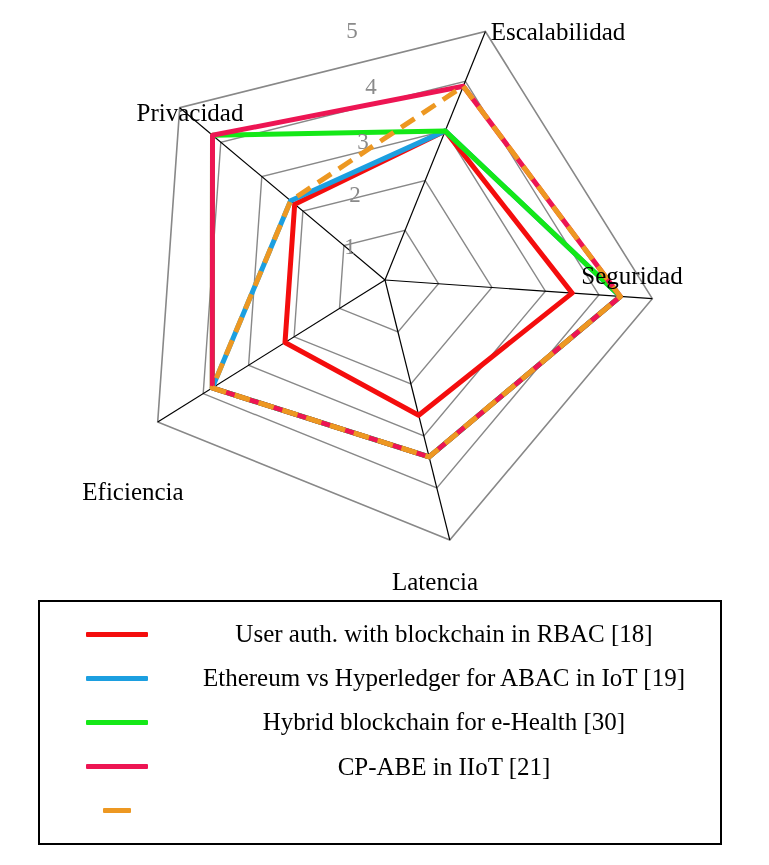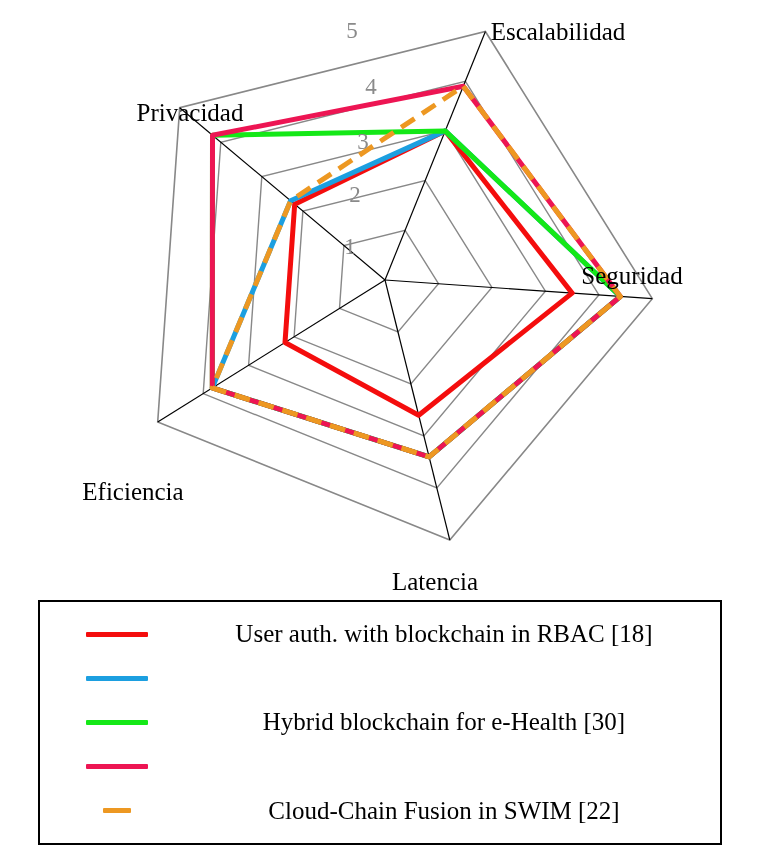--- a/index.html
+++ b/index.html
@@ -137,34 +137,35 @@
         <div class="legend-row">
           <div class="legend-swatch-cell">
             <span class="legend-swatch" style="background: rgb(244, 13, 13);"></span>
           </div>
           <span class="legend-label">User auth. with blockchain in RBAC [18]</span>
         </div>
         <div class="legend-row">
           <div class="legend-swatch-cell">
             <span class="legend-swatch" style="background: rgb(28, 159, 224);"></span>
           </div>
+          <span class="legend-label">Ethereum vs Hyperledger for ABAC in IoT [19]</span>
         </div>
         <div class="legend-row">
           <div class="legend-swatch-cell">
             <span class="legend-swatch" style="background: rgb(20, 232, 23);"></span>
           </div>
           <span class="legend-label">Hybrid blockchain for e-Health [30]</span>
         </div>
         <div class="legend-row">
           <div class="legend-swatch-cell">
             <span class="legend-swatch" style="background: rgb(237, 21, 83);"></span>
           </div>
+          <span class="legend-label">CP-ABE in IIoT [21]</span>
         </div>
         <div class="legend-row">
           <div class="legend-swatch-cell">
             <span class="legend-swatch dashed" style="background: rgb(237, 152, 34);"></span>
           </div>
-          <span class="legend-label">Cloud-Chain Fusion in SWIM [22]</span>
         </div>
       </div>
   </div>
 
 </div>
 
 </body></html>

